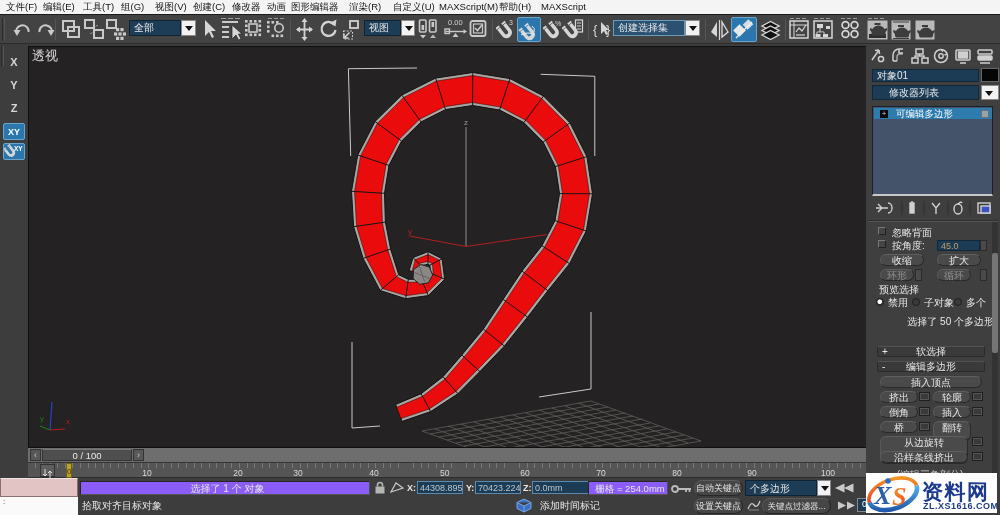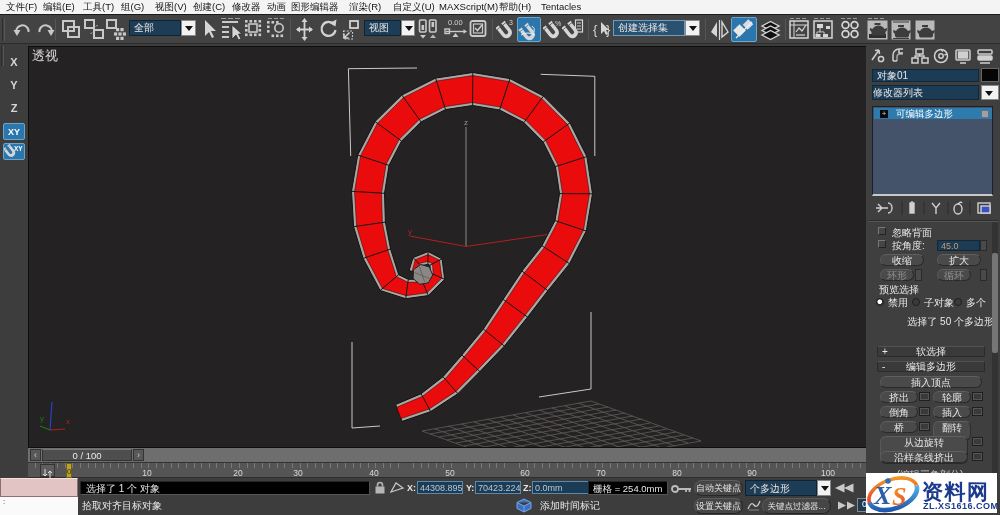--- a/index.html
+++ b/index.html
@@ -50,23 +50,23 @@
   .radio { position:absolute; width:8px; height:8px; border-radius:50%;
     background:#3a3a3a; border:1px solid #202020; }
   .sbox { position:absolute; width:11px; height:9px; background:#3a3a3a;
     border:1px solid #1f1f1f; box-shadow:inset 0 0 0 1px #555; }
   .cptext { position:absolute; color:#e8e8e8; font-size:10px; }
   
   #timerow { left:28px; top:448px; width:838px; height:14px; background:#6e6e6e; }
   #trackbar { left:28px; top:462px; width:838px; height:16px; background:#555555;
     border-top:1px solid #333; border-bottom:1px solid #2e2e2e; color:#d8d8d8; }
   #statusbar { left:0px; top:478px; width:1000px; height:37px; background:#3d3d3d; }
-  .sunk { position:absolute; background:#000000; border:1px solid #262626;
+  .sunk { position:absolute; background:#8b5cf6; border:1px solid #262626;
     border-bottom-color:#565656; border-right-color:#505050; color:#e6e6e6;
-    font-size:10px; }
+    font-size:10px;text-align:center; }
   .statnavy { position:absolute; background:#1c3c55; border:1px solid #5a8ab0;
     color:#b9c6d0; font-size:9px; }
   .sbtext { position:absolute; color:#e6e6e6; font-size:10px; }
   .sbbtn { position:absolute; background:#464646; border:1px solid #282828;
     border-top-color:#5c5c5c; border-left-color:#565656; border-radius:8px;
     color:#e6e6e6; font-size:9px; text-align:center; }
 </style>
 </head>
 <body>
 <div id="root">
@@ -78,21 +78,21 @@
       <span style="left:121px">组(G)</span>
 <span style="left:155px">视图(V)</span>
       <span style="left:193px">创建(C)</span>
 <span style="left:232px">修改器</span>
       <span style="left:267px">动画</span>
 <span style="left:291px">图形编辑器</span>
       <span style="left:349px">渲染(R)</span>
 <span style="left:393px">自定义(U)</span>
       <span style="left:439px">MAXScript(M)</span>
 <span style="left:499px">帮助(H)</span>
-      <span style="left:541px">Tentacles</span>
+      <span style="left:541px">MAXScript</span>
 </div>
 
 <div class="abs" id="toolbar">
 <div class="abs" style="left:2px;top:3px;width:3px;height:23px;border-left:1px solid #2c2c2c;border-right:1px solid #555"></div>
 <div class="ti" style="left:11px"><svg width="24" height="23" viewBox="0 0 24 23">
           <path d="M6 16 A6.2 5.8 0 1 1 17.5 14" fill="none" stroke="#c9c9c9" stroke-width="2"></path>
           <path d="M2.5 12 L9.5 12 L6 18 Z" fill="#c9c9c9"></path>
         </svg></div>
 <div class="ti" style="left:33px"><svg width="24" height="23" viewBox="0 0 24 23">
           <path d="M18 16 A6.2 5.8 0 1 0 6.5 14" fill="none" stroke="#c9c9c9" stroke-width="2"></path>
@@ -463,21 +463,21 @@
 <rect x="90" y="4" width="14" height="10" rx="1"></rect>
           <rect x="92.5" y="6" width="9" height="6" fill="#d0d0d0"></rect>
           <path d="M94 17 h6"></path>
 <rect x="112" y="4" width="14" height="4" rx="1"></rect>
           <rect x="112" y="10" width="14" height="4" rx="1" fill="#d0d0d0"></rect>
           <path d="M114 17 h10"></path>
 </g>
       </svg>
 <div class="navy" style="left:6px;top:25px;width:107px;height:13px;line-height:12px;padding-left:4px">对象01</div>
 <div class="abs" style="left:115px;top:24px;width:18px;height:14px;background:#050505;border:1px solid #666"></div>
-<div class="navy" style="left:6px;top:41px;width:107px;height:15px;line-height:14px;padding-left:0">修改器列表</div>
+<div class="navy" style="left:6px;top:41px;width:107px;height:15px;line-height:14px;padding-left:16px">修改器列表</div>
 <div class="ddbtn" style="left:115px;top:41px;width:18px;height:15px"></div>
 <div class="abs" style="left:6px;top:62px;width:121px;height:90px;background:#44536a;border:1px solid #18222e;border-bottom:2px solid #c8c8c8">
   <div class="abs" style="left:1px;top:1px;width:118px;height:11px;background:#2e7cae;color:#fff;font-size:9.5px">
     <span style="position:absolute;left:6px;top:0px;width:8px;height:8px;background:#090909;color:#ccc;font-size:8px;line-height:8px;text-align:center;top:1.5px">+</span>
     <span style="position:absolute;left:22px;top:0px">可编辑多边形</span>
     <span style="position:absolute;right:3px;top:1.5px;width:8px;height:8px;background:#9aa2a8;border:1px solid #66707a"></span>
   </div>
 </div>
 
 <svg width="134" height="18" viewBox="0 0 134 18" style="position:absolute;left:0;top:155px">
@@ -551,21 +551,21 @@
 <div class="abs" style="left:12px;top:1px;width:15px;height:13px;background:#5e5e5e;border:1px solid #333;color:#ddd"><svg width="13" height="11" viewBox="0 0 13 11">
           <path d="M4 1 v7 M4 8 l-2 -2 M4 8 l2 -2 M9 10 v-7 M9 3 l-2 2 M9 3 l2 2" stroke="#ddd" fill="none"></path>
         </svg></div>
 <div class="abs" style="left:38px;top:0px;width:6px;height:15px;background:#b9a22e;border:1px solid #6e6014"></div>
 <div class="abs" style="left:39px;top:4px;color:#3a3010;font-size:8px">0</div>
 <div class="abs" style="top:5px;left:0;width:838px;height:10px;color:#d8d8d8;font-size:8.5px">
         <span style="position:absolute;left:109px;width:20px;text-align:center">10</span>
         <span style="position:absolute;left:200px;width:20px;text-align:center">20</span>
         <span style="position:absolute;left:260px;width:20px;text-align:center">30</span>
         <span style="position:absolute;left:336px;width:20px;text-align:center">40</span>
-        <span style="position:absolute;left:412px;width:20px;text-align:center">50</span>
+        <span style="position:absolute;left:412px;width:20px;text-align:left">50</span>
         <span style="position:absolute;left:487px;width:20px;text-align:center">60</span>
         <span style="position:absolute;left:563px;width:20px;text-align:center">70</span>
         <span style="position:absolute;left:639px;width:20px;text-align:center">80</span>
         <span style="position:absolute;left:714px;width:20px;text-align:center">90</span>
         <span style="position:absolute;left:790px;width:20px;text-align:center">100</span>
       </div>
 </div>
 
 <div class="abs" id="statusbar">
 <div class="abs" style="left:0;top:0px;width:78px;height:19px;background:#e2c4c4;border:1px solid #8a7070;border-top-color:#f2e2e2"></div>

